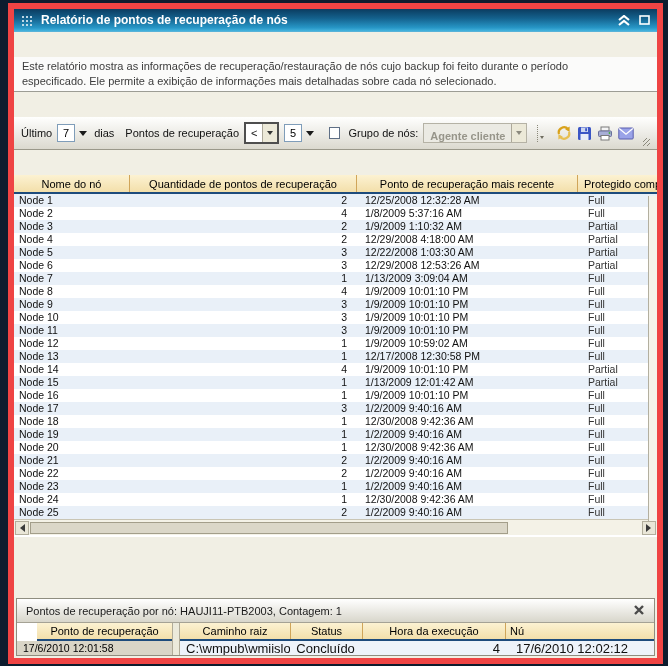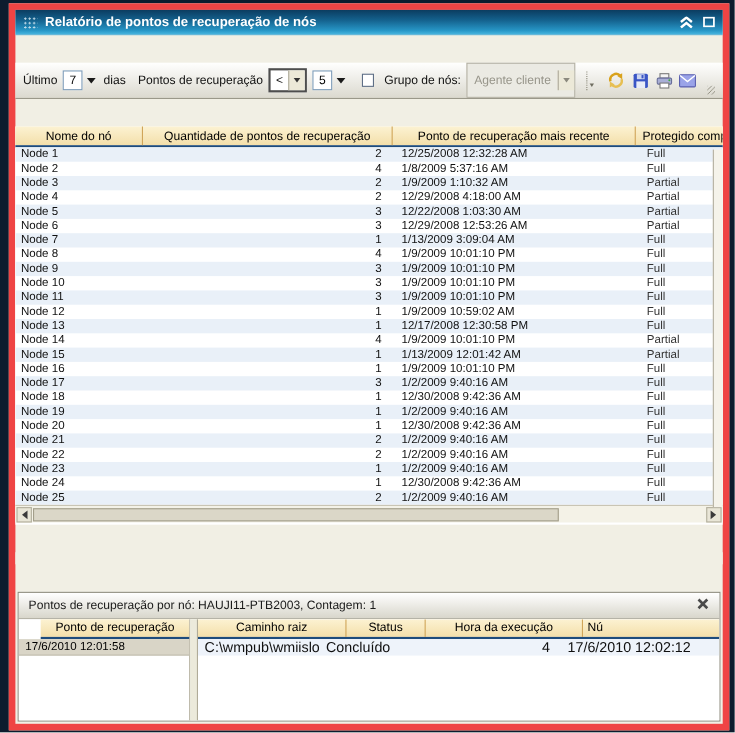--- a/index.html
+++ b/index.html
@@ -30,21 +30,21 @@
   .combo { display:inline-flex; align-items:center; }
   .combo-box { display:inline-flex; align-items:center; justify-content:center; background:#fff;
                border:1px solid #7f9db9; height:18px; min-width:18px; padding:0 3px; font-size:11px; color:#000; }
   .dd-flat { width:0; height:0; border:4px solid transparent; border-top:5px solid #1a1a1a; margin:5px 2px 0 4px; }
   .op-combo { border:2px solid #4e4e4e; background:#fff; height:22px; display:inline-flex; align-items:center; }
   .op-val { width:16px; text-align:center; font-size:11px; }
   .dd-btn { width:15px; height:18px; background:#ece9d8; border-left:1px solid #aca899;
             display:inline-flex; align-items:center; justify-content:center; }
   .dd-btn i { width:0; height:0; border:3px solid transparent; border-top:4px solid #333; margin-top:3px; }
   .checkbox { width:12px; height:12px; background:#fff; border:1px solid #5f6f86; margin:0 4px 0 8px; }
-  .dcombo { display:inline-flex; align-items:center; border:1px solid #b5b2a5; background:#ebeae3; height:32px; }
+  .dcombo { display:inline-flex; align-items:flex-end; border:1px solid #b5b2a5; background:#ebeae3; height:20px;font-weight:bold; }
   .dcombo .val { color:#97958a; padding:0 6px; min-width:72px; font-size:11px; }
   .dcombo .dd-btn i { border-top-color:#8b897d; }
   .spacer { flex:1; }
   .mini-grip { width:9px; height:17px; border-left:1px dotted #8a887a; position:relative; margin-right:6px; }
   .mini-grip::after { content:""; position:absolute; left:2px; bottom:1px; width:0; height:0;
                       border:2px solid transparent; border-top:3px solid #6f6d60; }
   .icon-btn { width:18px; height:17px; display:inline-flex; align-items:center; justify-content:center; }
   .corner-grip { width:8px; height:8px; margin-left:4px; align-self:flex-end; margin-bottom:3px;
                  background-image:linear-gradient(135deg, transparent 45%, #8a887a 45%, #8a887a 55%, transparent 55%);
                  background-size:4px 4px; }
@@ -89,21 +89,21 @@
   .lpane { width:156px; flex:0 0 156px; border-right:1px solid #b0ab98; display:flex; flex-direction:column; }
   .lhead { height:18px; flex:0 0 18px; border-bottom:2px solid #1d4b7c; font-size:11px;
            display:flex; align-items:center; justify-content:center; overflow:hidden;margin-left:20px; }
   .lrow { height:15px; background:#d9d5c7; font-size:10.5px; line-height:15px; padding-left:6px;
           border-bottom:1px solid #c2beb0; white-space:nowrap; overflow:hidden; }
   .splitter { width:7px; flex:0 0 7px; background:#eceadb; border-right:1px solid #b0ab98; }
   .rpane { flex:1; display:flex; flex-direction:column; overflow:hidden; }
   .rhead { display:flex; height:18px; flex:0 0 18px; border-bottom:2px solid #1d4b7c; font-size:11px; }
   .rh { display:flex; align-items:center; justify-content:center; border-right:1px solid #d0a559;
         overflow:hidden; white-space:nowrap; }
-  .rh.path { width:135px; } .rh.status { width:72px; } .rh.size { width:147px; } .rh.time { width:143px; }
+  .rh.path { width:111px; } .rh.status { width:72px; } .rh.size { width:147px; } .rh.time { width:143px; }
   .rh.num { flex:1; justify-content:flex-start; padding-left:4px; border-right:none; }
   .rrow { display:flex; height:15px; font-size:13px; line-height:15px; background:#eef3fa;
           color:#101010; white-space:nowrap; }
   .rc { overflow:hidden; }
   .rc.path { width:111px; padding-left:6px; }
   .rc.status { width:72px; padding-left:6px; }
   .rc.size { width:147px; text-align:right; padding-right:8px; }
   .rc.time { width:143px; padding-left:8px; }
   .rc.num { flex:1; padding-left:4px; }
 </style>
@@ -124,20 +124,24 @@
             </svg>
         </span>
         <span>
           <svg width="11" height="10" viewBox="0 0 11 10">
               <rect x="1" y="1" width="9" height="8" fill="none" stroke="#fff" stroke-width="1.6"></rect>
             </svg>
         </span>
       </span>
     </div>
 
+    <div class="desc">
+      <div>Este relatório mostra as informações de recuperação/restauração de nós cujo backup foi feito durante o período</div>
+      <div>especificado. Ele permite a exibição de informações mais detalhadas sobre cada nó selecionado.</div>
+    </div>
 
     <div class="toolbar">
       <span>Último</span>
       <span class="combo">
         <span class="combo-box">7</span>
         <span class="dd-flat"></span>
       </span>
       <span style="margin-right:6px;">dias</span>
       <span>Pontos de recuperação</span>
       <span class="op-combo">

